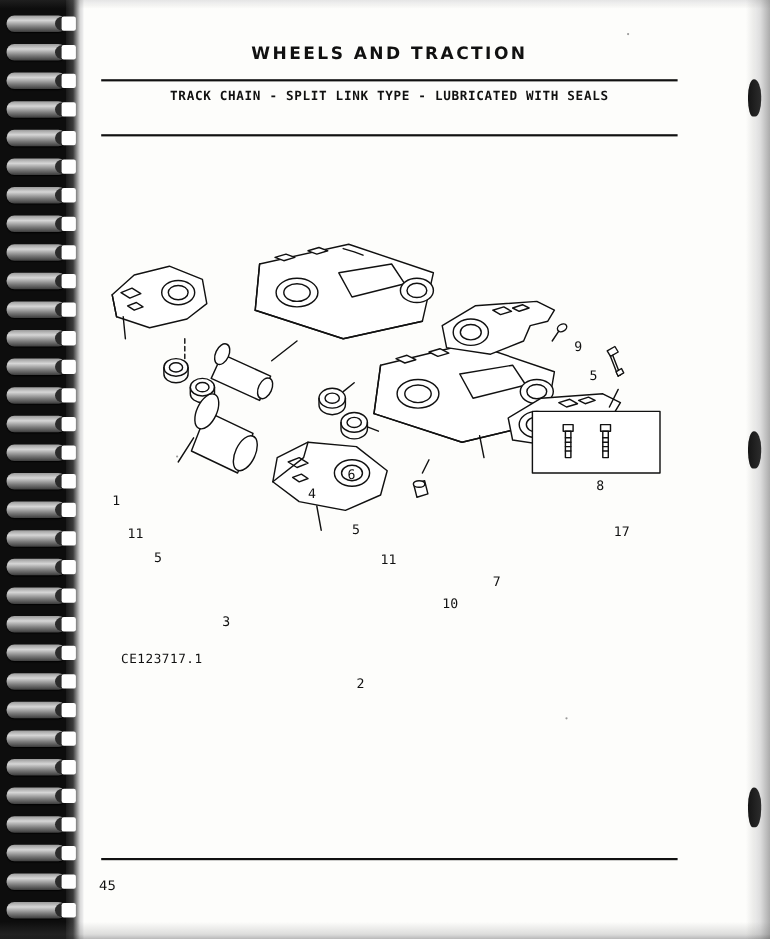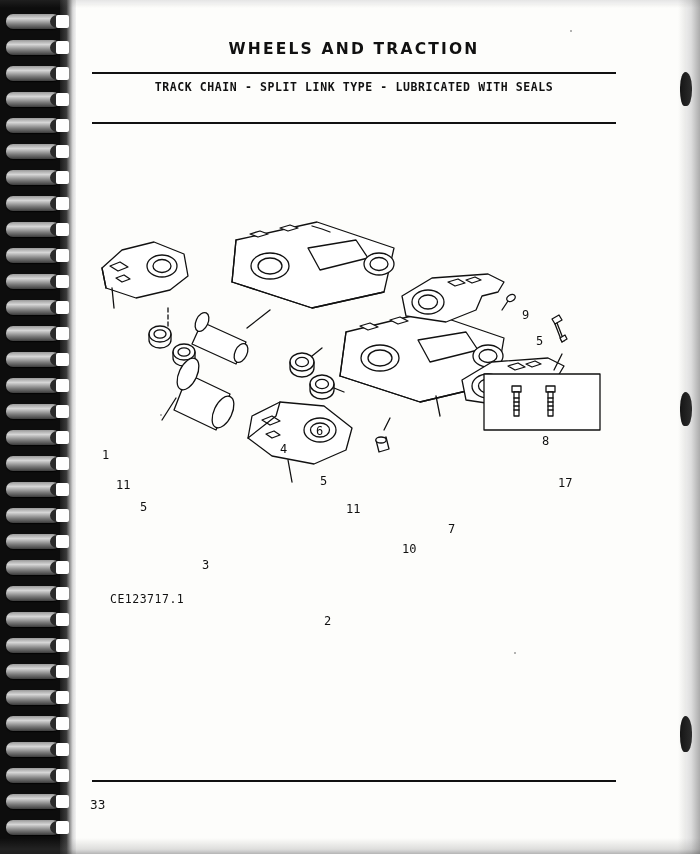--- a/index.html
+++ b/index.html
@@ -455,21 +455,21 @@
           <div class="callout" style="left: 438px; top: 178px;">9</div>
           <div class="callout" style="left: 452px; top: 204px;">5</div>
           <div class="callout" style="left: 458px; top: 304px;">8</div>
           <div class="callout" style="left: 474px; top: 346px;">17</div>
         </div>
     </div>
 
     <div class="fig-code">CE123717.1</div>
 
     <div class="rule rule-foot"></div>
-    <div class="page-number">33</div>
+    <div class="page-number">45</div>
 
     <div id="specks">
         <div class="speck" style="left: 486px; top: 30px;"></div>
         <div class="speck" style="left: 76px; top: 414px;"></div>
         <div class="speck" style="left: 430px; top: 652px;"></div>
       </div>
   </div>
 
   <div class="edge-shade-right"></div>
   <div class="edge-shade-bottom"></div>

